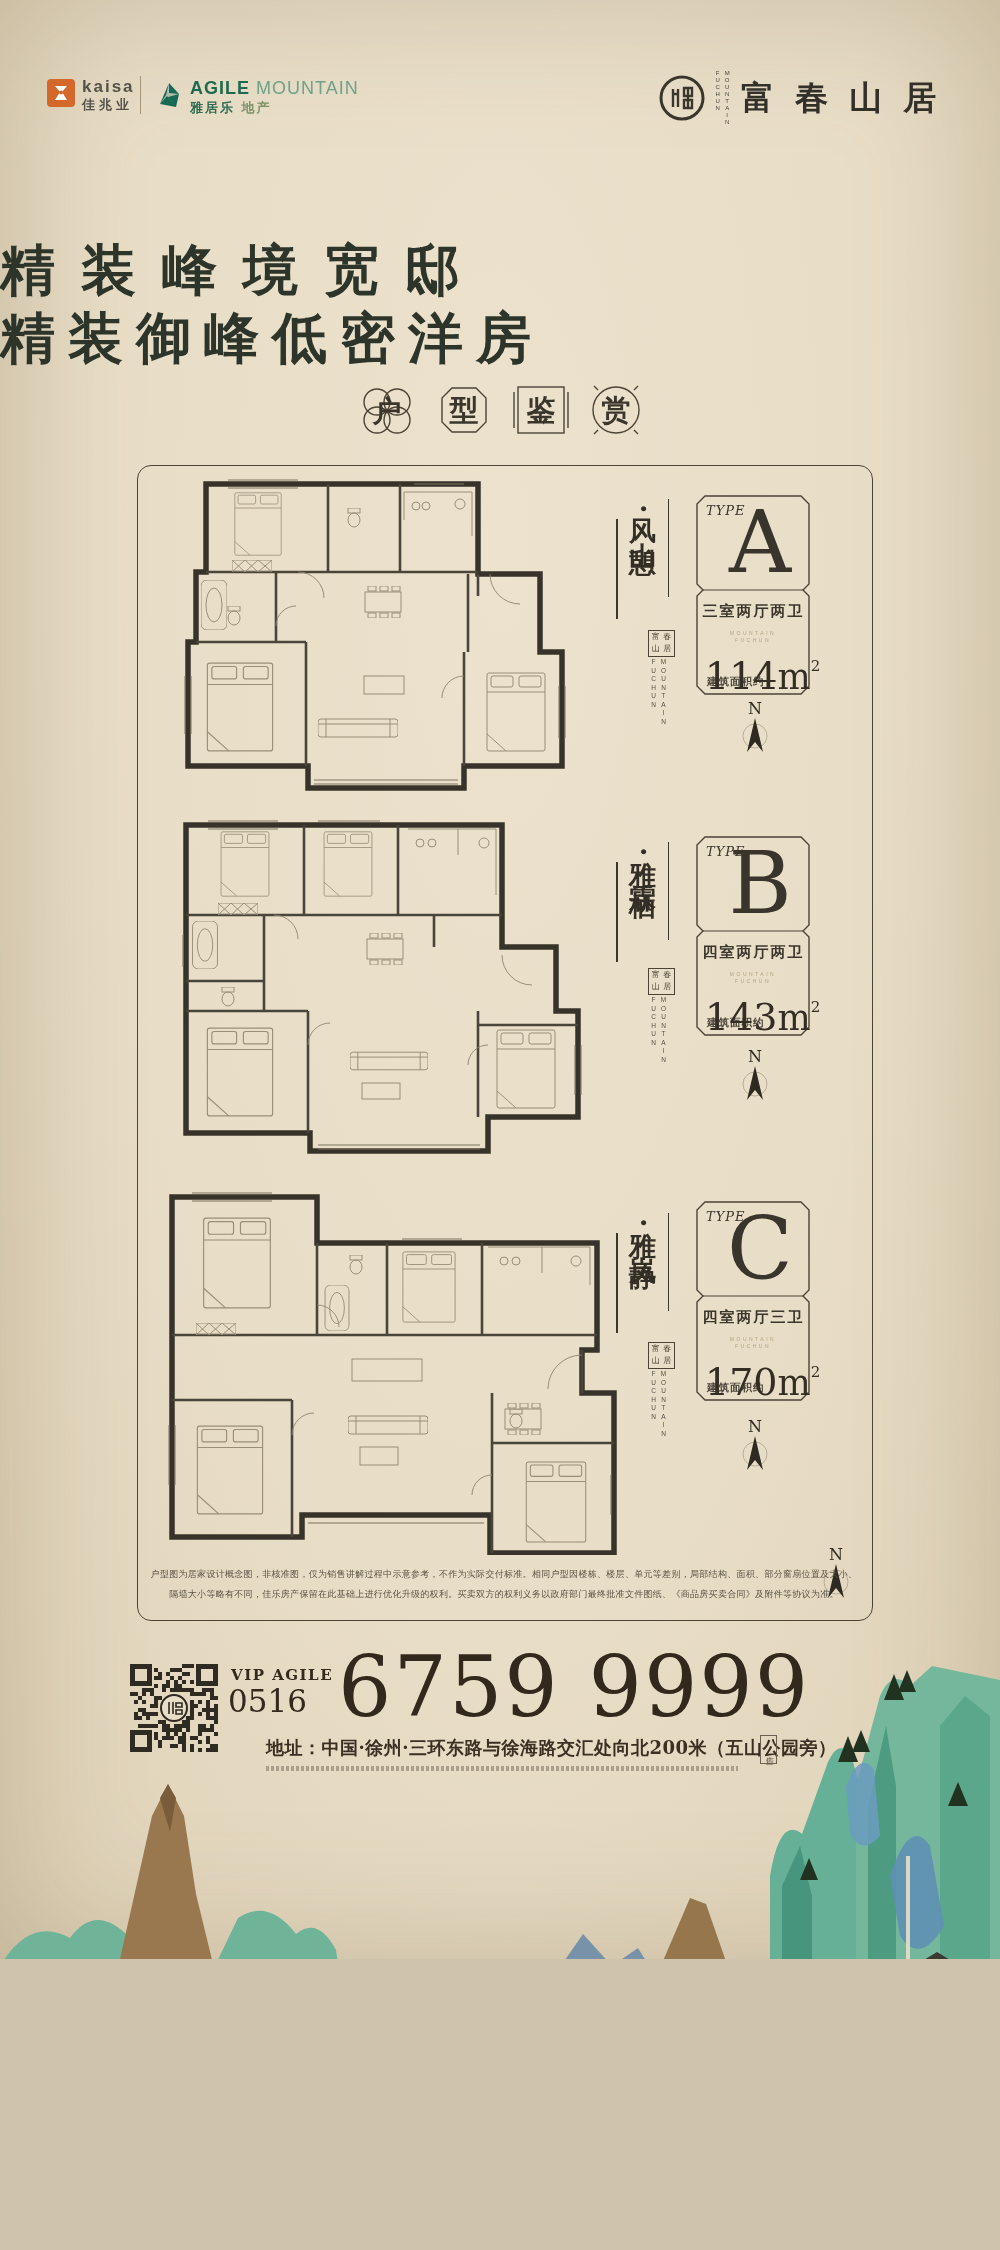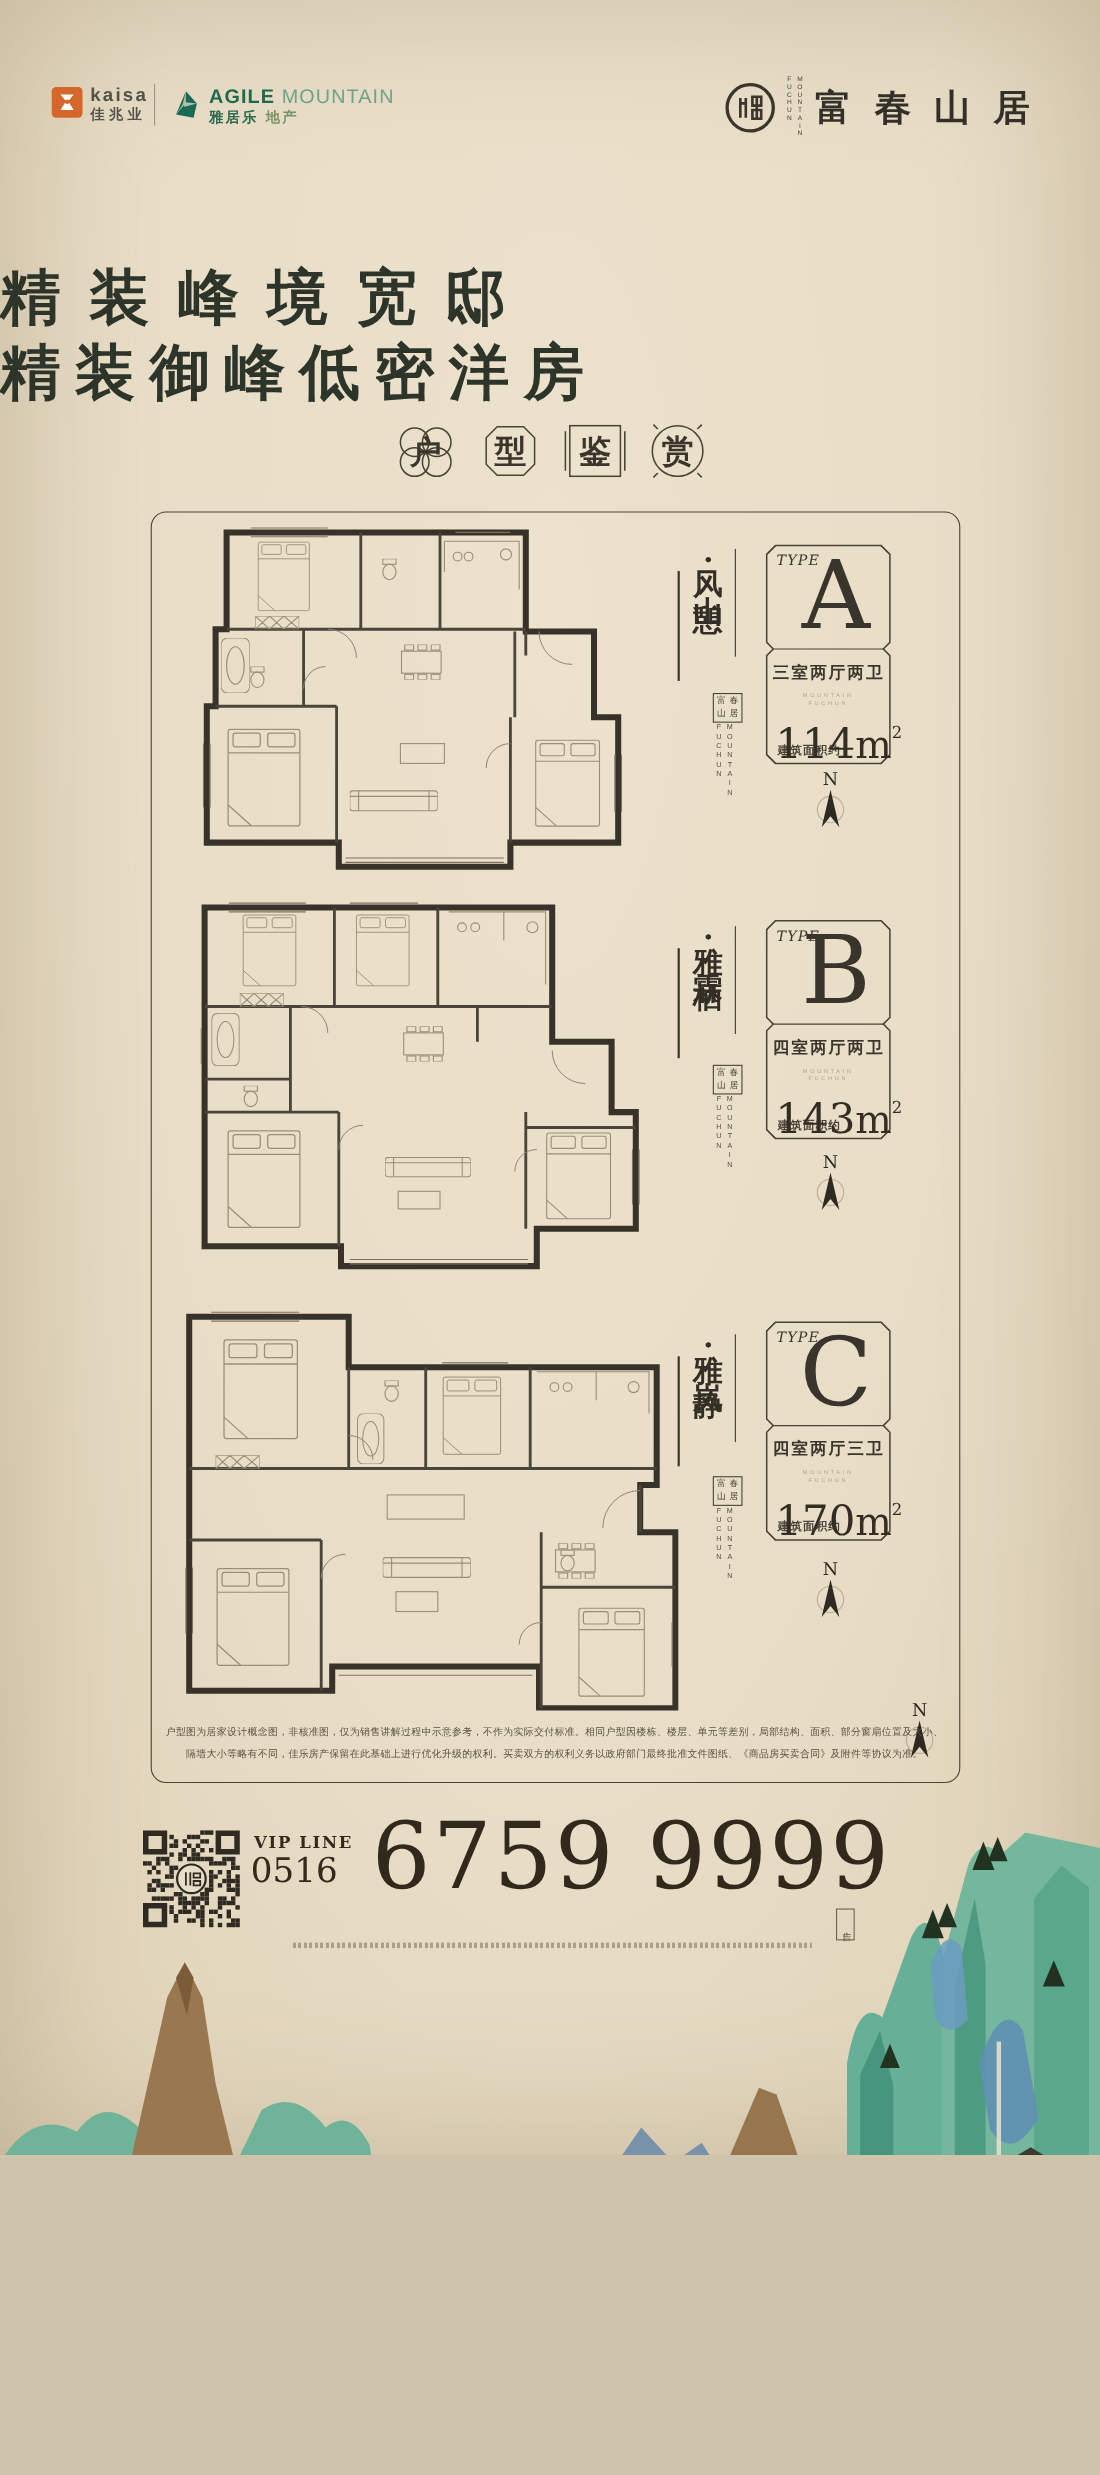--- a/index.html
+++ b/index.html
@@ -534,23 +534,24 @@
         <rect x="54" y="86" width="4" height="4"></rect>
         <rect x="62" y="86" width="4" height="4"></rect>
         <rect x="70" y="86" width="4" height="4"></rect>
         <rect x="78" y="86" width="4" height="4"></rect>
         <rect x="82" y="86" width="4" height="4"></rect>
         <rect x="86" y="86" width="4" height="4"></rect>
       </g>
     <circle cx="46" cy="46" r="13" fill="#e8ddc6" stroke="#2f2a22" stroke-width="2"></circle>
     <path d="M41,40 V52 M45,40 V52 M48,41 h6 v4 h-6 z M48,48 h6 v4 h-6 z" stroke="#2f2a22" stroke-width="1.6" fill="none"></path>
   </svg>
-  <div class="abs vip">VIP LINE</div>
+  <div class="abs vip">VIP AGILE</div>
   <div class="abs acode">0516</div>
   <div class="abs phone">6759 9999</div>
+  <div class="abs addr">地址：中国·徐州·三环东路与徐海路交汇处向北200米（五山公园旁）</div>
   <div class="abs admark">广告</div>
   <div class="abs fineprint"></div>
 
   <svg class="abs" style="left:0;top:1666px" width="1000" height="444" viewBox="0 0 1000 444">
 
     <path d="M540,330 L583,268 L612,300 L638,282 L668,330 Z" fill="#6d8ca8" opacity=".9"></path>
     <path d="M600,444 L640,330 H740 L790,444 Z" fill="#63ac91"></path>
     <path d="M648,330 L690,232 L706,238 L738,330 Z" fill="#96764c"></path>
 
     <path d="M0,444 V300 Q30,250 70,272 Q96,236 130,272 L118,300 L214,302 L238,252 Q268,232 296,268 Q318,250 336,284 L360,444 Z" fill="#6fb399"></path>

